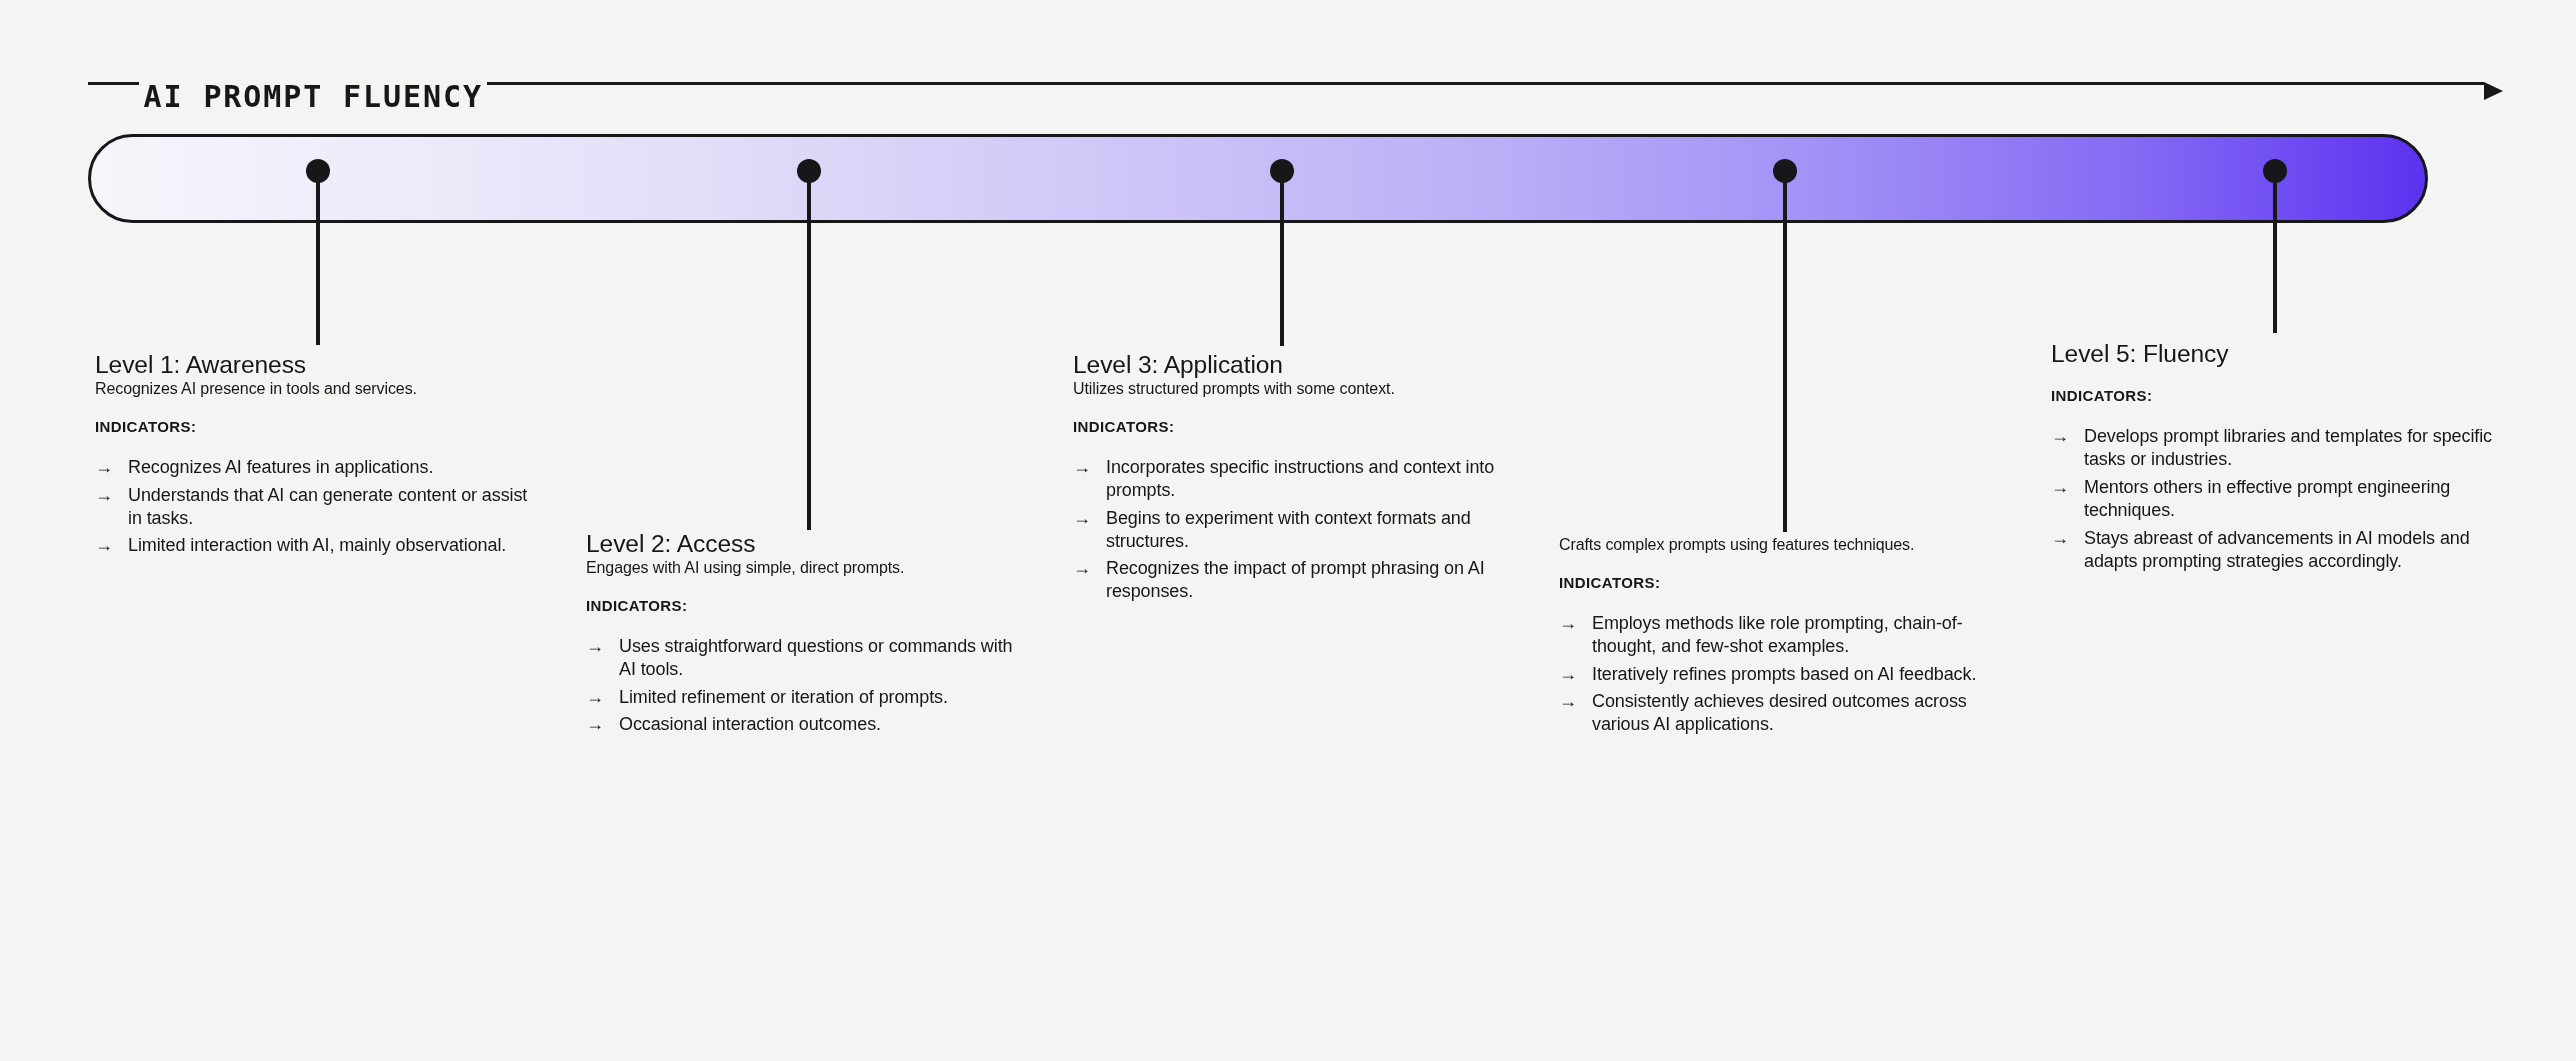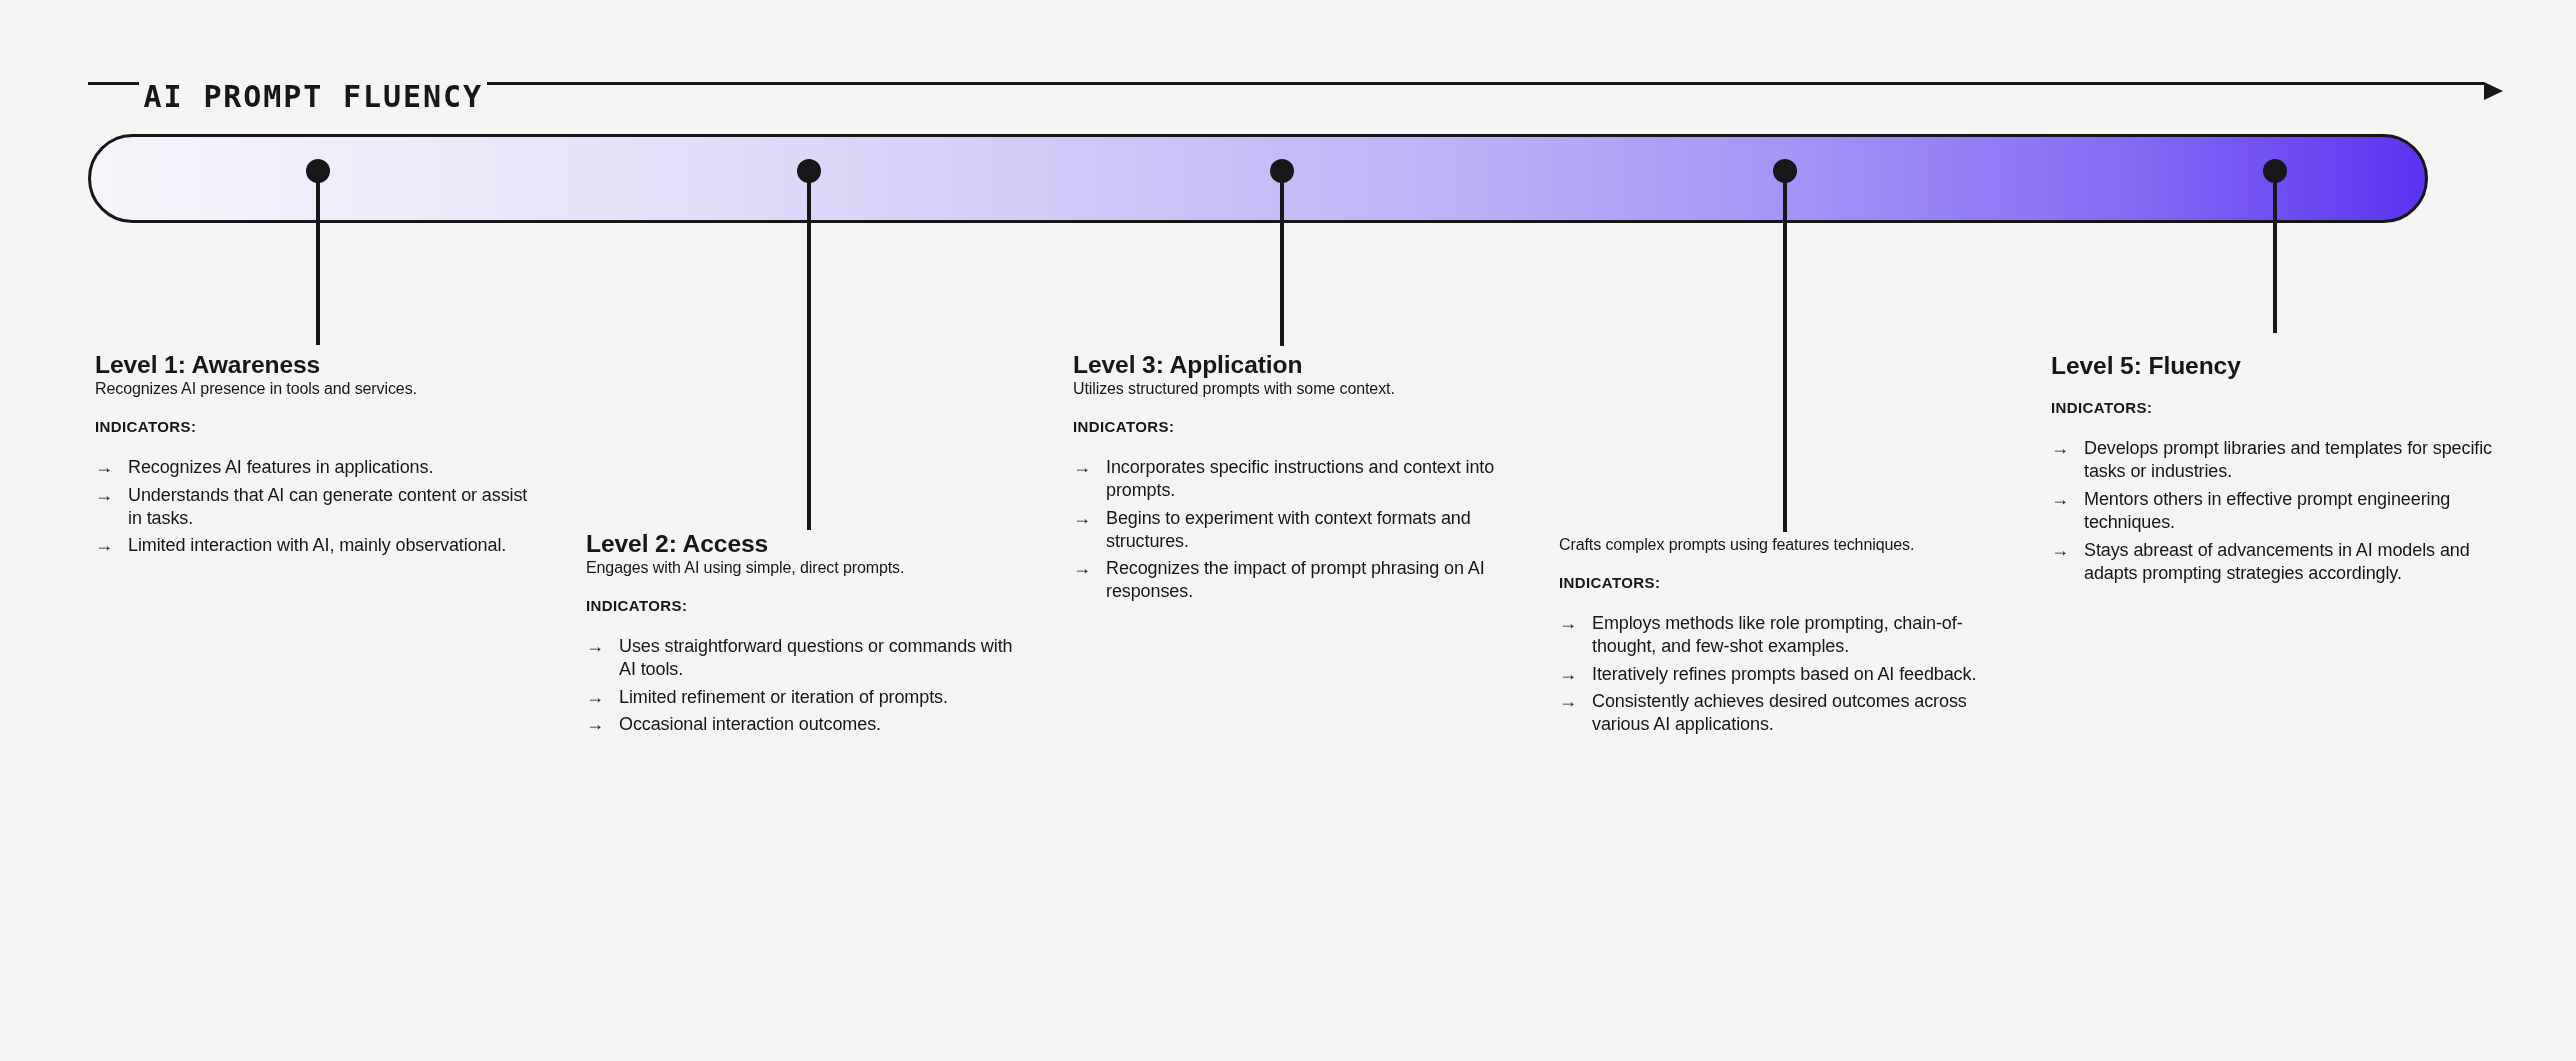--- a/index.html
+++ b/index.html
@@ -110,21 +110,21 @@
     background: #17171A;
   }
 
   
   .level {
     position: absolute;
   }
 
   .level-title {
     font-size: 24.6px;
-    font-weight: 700;
+    font-weight: 400;
     line-height: 1.18;
     letter-spacing: -0.1px;
   }
 
   .level-desc {
     font-size: 16px;
     font-weight: 400;
     line-height: 1.18;
     letter-spacing: -0.1px;
     margin-top: 0.7px;
@@ -268,21 +268,21 @@
       <span class="indicator-arrow">→</span>
       <span class="indicator-text">Iteratively refines prompts based on AI feedback.</span>
     </li>
     <li class="indicator-item">
       <span class="indicator-arrow">→</span>
       <span class="indicator-text">Consistently achieves desired outcomes across various AI applications.</span>
     </li>
   </ul>
 </div>
 
-<div class="level" style="left:2051px; top:339px; width:447px;margin-top:12px;">
+<div class="level" style="left:2051px; top:339px; width:447px;">
   <div class="level-title">Level 5: Fluency</div>
   <div class="indicators-label">INDICATORS:</div>
   <ul class="indicator-list">
     <li class="indicator-item">
       <span class="indicator-arrow">→</span>
       <span class="indicator-text">Develops prompt libraries and templates for specific tasks or industries.</span>
     </li>
     <li class="indicator-item">
       <span class="indicator-arrow">→</span>
       <span class="indicator-text">Mentors others in effective prompt engineering techniques.</span>

